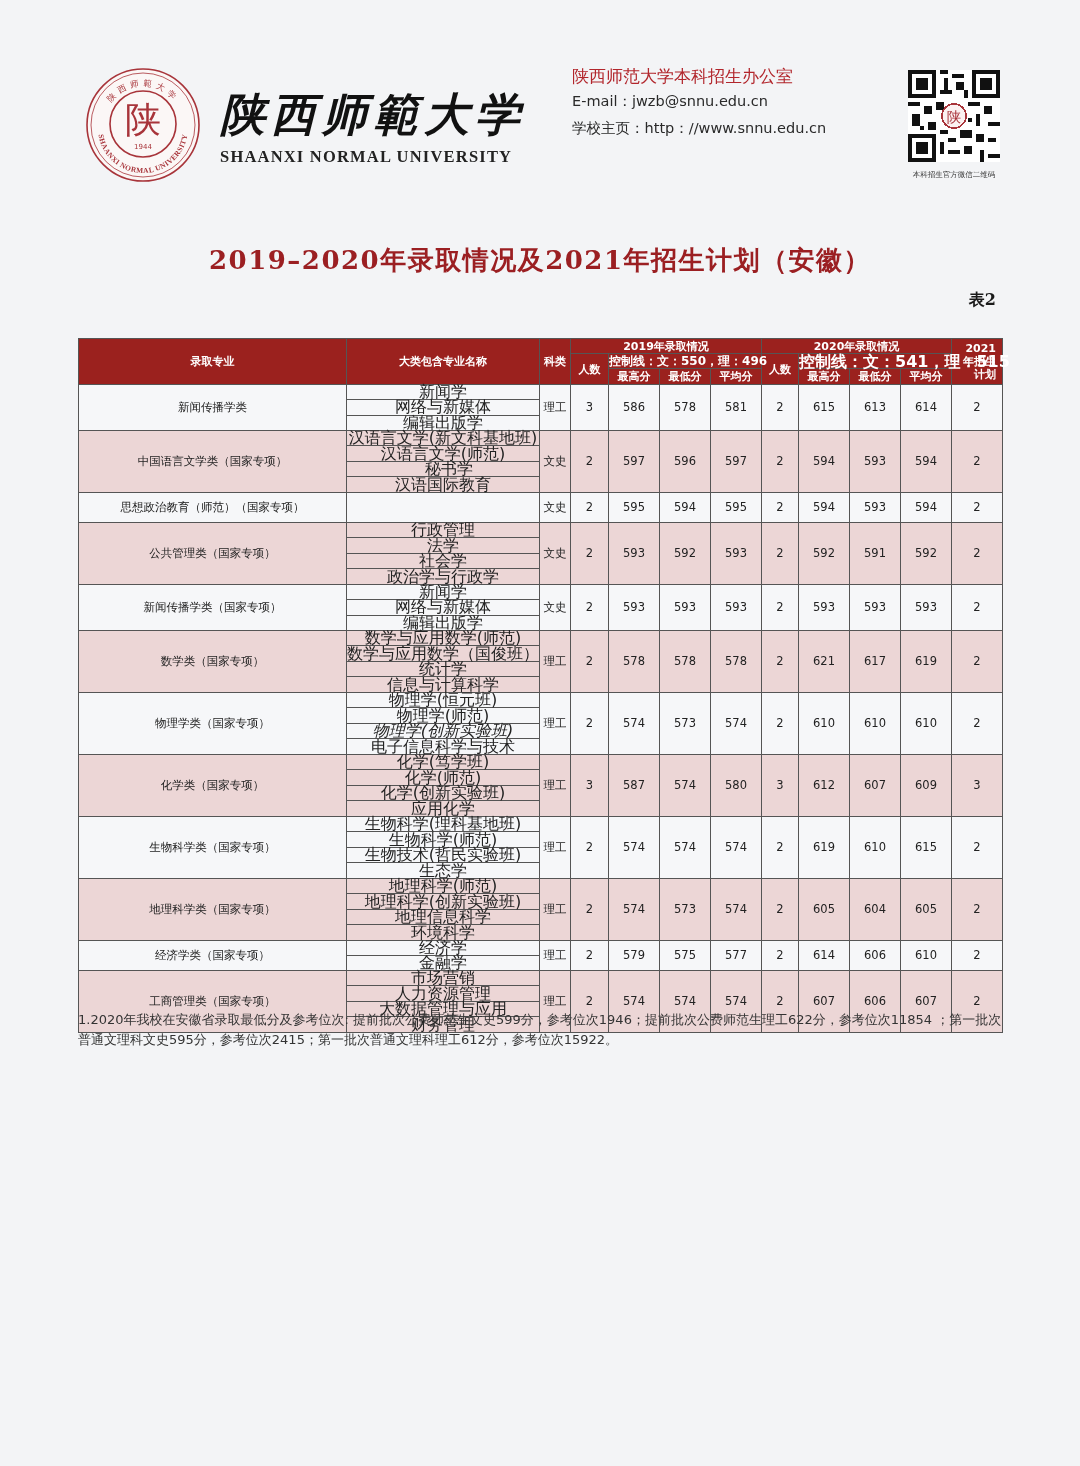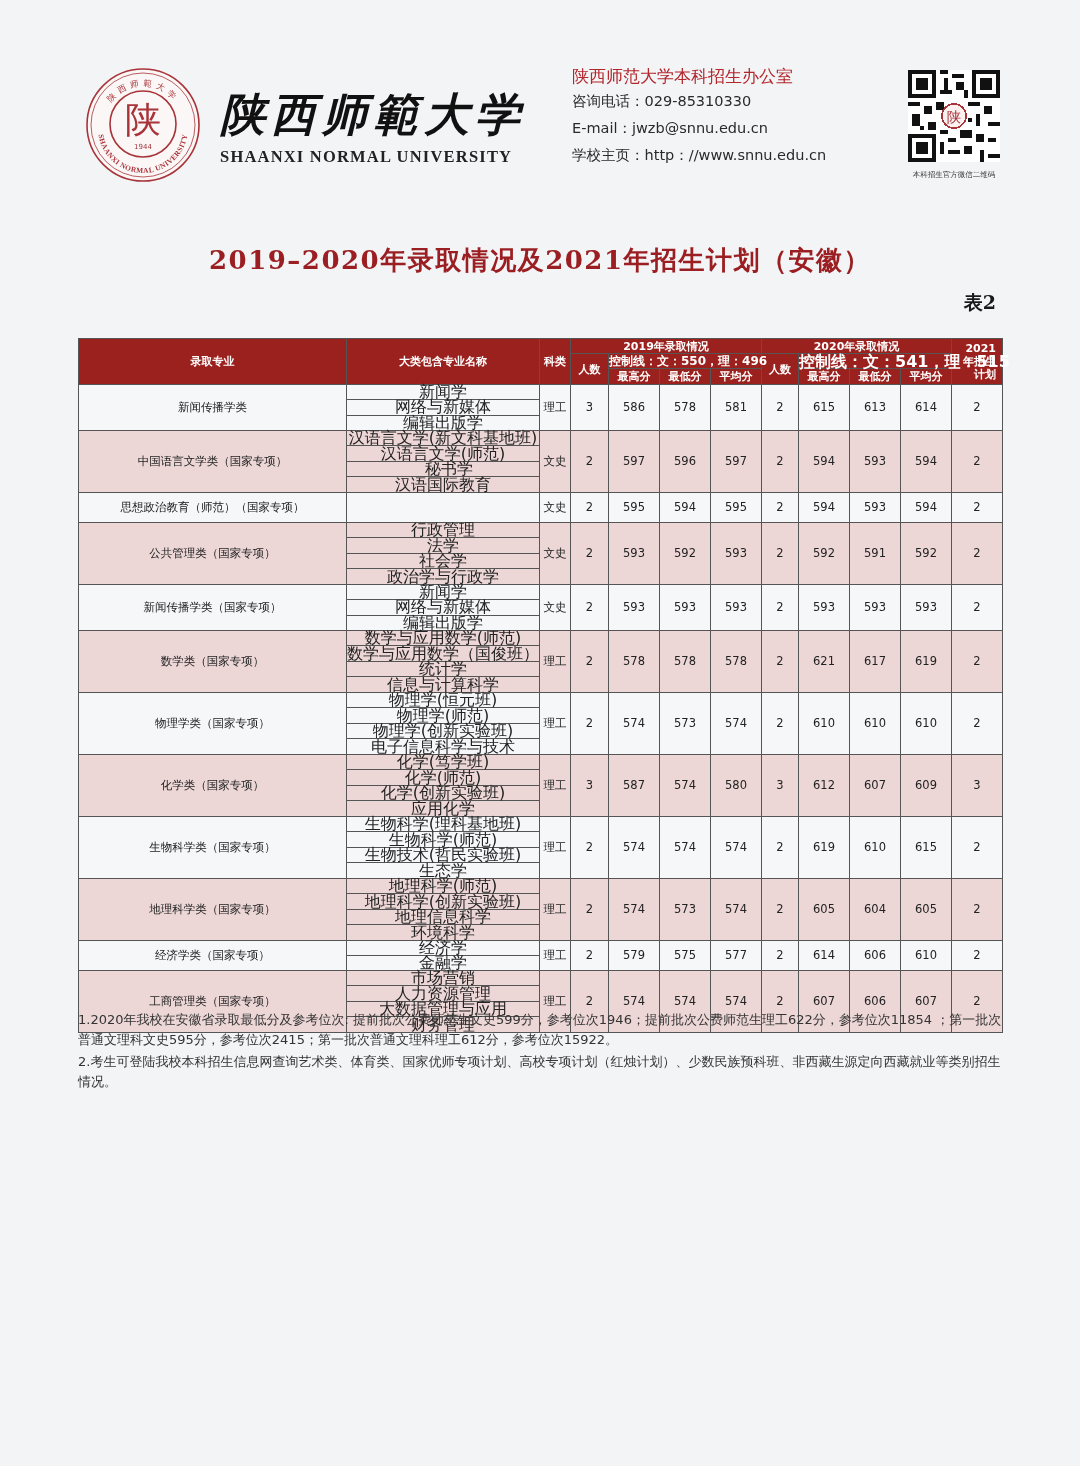--- a/index.html
+++ b/index.html
@@ -20,21 +20,21 @@
 
   .qr { position: absolute; left: 906px; top: 70px; width: 96px; }
   .qr .code { width: 92px; height: 92px; margin-left: 2px; background: #fff; }
   .qr .cap { font-size: 7.5px; color: #333; text-align: center; margin-top: 8px; white-space: nowrap; }
 
   
   .title { position: absolute; left: 0; top: 243px; width: 1080px; text-align: center;
     font-family: "DejaVu Serif", "Liberation Serif", serif; font-weight: bold; font-size: 26px;
     color: #9b1f22; letter-spacing: 1.5px; white-space: nowrap; }
   .table-no { position: absolute; right: 84px; top: 290px; font-family: "DejaVu Serif", "Liberation Serif", serif;
-    font-weight: bold; font-size: 19px; color: #1a1a1a; }
+    font-weight: bold; font-size: 16px; color: #1a1a1a; }
 
   
   .grid { position: absolute; left: 78px; top: 338px; width: 924px; }
   table { border-collapse: collapse; width: 924px; table-layout: fixed; }
   th, td { border: 1px solid #555; text-align: center; vertical-align: middle; padding: 0; }
   thead th { background: #9b211e; color: #fff; font-weight: bold; font-size: 11px; line-height: 13px; }
   thead tr.h1 th { height: 15px; }
   thead tr.h2 th { height: 15px; }
   thead tr.h3 th { height: 16px; }
   tbody td { font-size: 11.5px; color: #222; }
@@ -70,21 +70,20 @@
   </svg>
 </div>
 
 <div class="wordmark">
   <div class="cn">陕西师範大学</div>
   <div class="en">SHAANXI NORMAL UNIVERSITY</div>
 </div>
 
 <div class="contact">
   <div class="office">陕西师范大学本科招生办公室</div>
-  <div class="line">咨询电话：029-85310330</div>
   <div class="line">E-mail：jwzb@snnu.edu.cn</div>
   <div class="line">学校主页：http：//www.snnu.edu.cn</div>
 </div>
 
 <div class="qr">
   <div class="code">
     <svg width="92" height="92" viewBox="0 0 23 23" shape-rendering="crispEdges">
       <rect width="23" height="23" fill="#fff"></rect>
       <g fill="#111">
 
@@ -311,21 +310,21 @@
           <td rowspan="4">2</td>
           <td rowspan="4">610</td>
           <td rowspan="4">610</td>
           <td rowspan="4">610</td>
           <td rowspan="4">2</td>
         </tr>
         <tr class="odd">
           <td class="sub" style="height: 15.5px;">物理学(师范)</td>
         </tr>
         <tr class="odd">
-          <td class="sub" style="height: 15.5px;">物理学(创新实验班)</td>
+          <td class="sub" style="height: 15.5px; font-style: italic;">物理学(创新实验班)</td>
         </tr>
         <tr class="odd">
           <td class="sub" style="height: 15.5px;">电子信息科学与技术</td>
         </tr>
         <tr class="even">
           <td rowspan="4" class="major">化学类（国家专项）</td>
           <td class="sub" style="height: 15.5px;">化学(笃学班)</td>
           <td rowspan="4">理工</td>
           <td rowspan="4">3</td>
           <td rowspan="4">587</td>
@@ -431,14 +430,13 @@
         </tr>
         <tr class="even">
           <td class="sub" style="height: 15.5px;">财务管理</td>
         </tr>
       </tbody>
   </table>
 </div>
 
 <div class="notes">
   <p>1.2020年我校在安徽省录取最低分及参考位次: 提前批次公费师范生文史599分，参考位次1946；提前批次公费师范生理工622分，参考位次11854 ；第一批次普通文理科文史595分，参考位次2415；第一批次普通文理科理工612分，参考位次15922。</p>
-  <p>2.考生可登陆我校本科招生信息网查询艺术类、体育类、国家优师专项计划、高校专项计划（红烛计划）、少数民族预科班、非西藏生源定向西藏就业等类别招生情况。</p>
 </div>
 
 </body></html>

